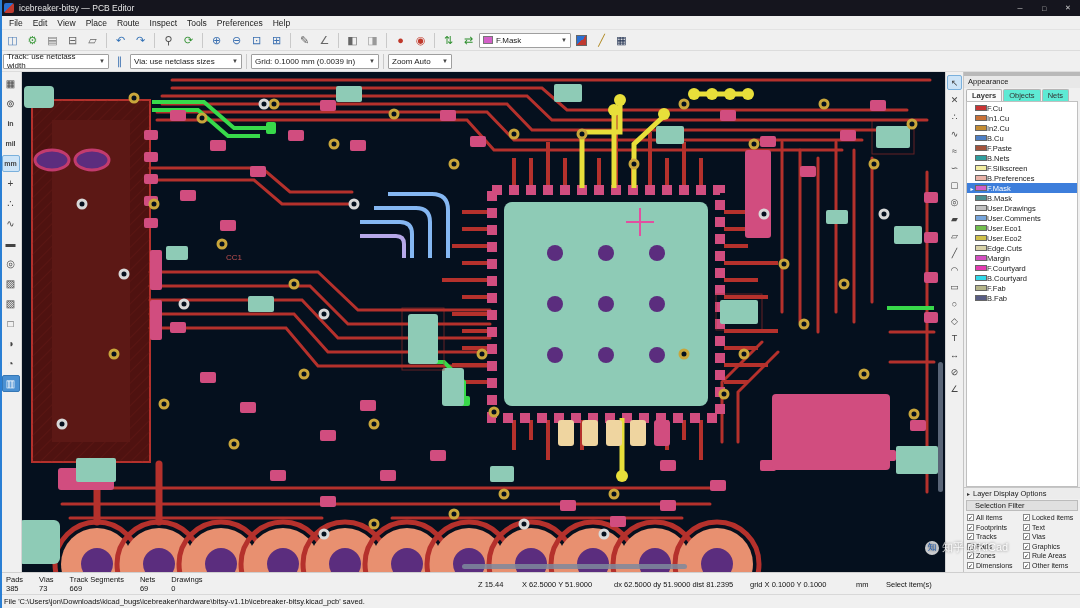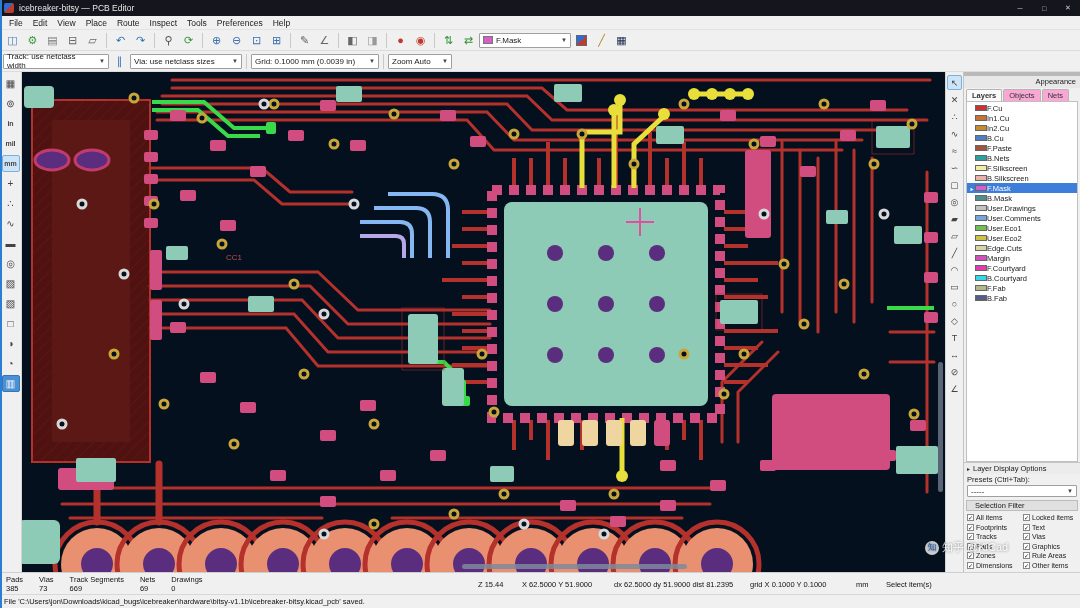--- a/index.html
+++ b/index.html
@@ -40,23 +40,23 @@
   .canvas { position:relative; width:923px; height:500px; background:#05101E; flex:none; overflow:hidden; }
   .hscroll { position:absolute; left:440px; bottom:3px; width:225px; height:5px; border-radius:3px; background:#7e8a9c; opacity:.85; }
   .vscroll { position:absolute; right:2px; top:290px; width:5px; height:130px; border-radius:3px; background:#7e8a9c; opacity:.7; }
 
   .righttools { width:18px; background:#f0f0f0; border-left:1px solid #d4d4d4; display:flex; flex-direction:column; align-items:center; padding-top:3px; gap:2px; flex:none; }
   .righttools .sidebtn { width:15px; height:15px; font-size:9px; }
 
   
   .appearance { width:117px; background:#f0f0f0; border-left:1px solid #c4c4c4; display:flex; flex-direction:column; font-size:7.5px; color:#1a1a1a; flex:none; }
   .app-dock { height:4px; background:#b9b9b9; }
-  .app-title { height:12px; padding:1px 4px; background:#e8e8e8; font-size:7.5px;text-align:right; }
+  .app-title { height:12px; padding:1px 4px; background:#e8e8e8; font-size:7.5px; }
   .tabs { display:flex; height:13px; padding:1px 0 0 2px; gap:1px; }
-  .tab { padding:1px 5px; font-size:7.5px; border:1px solid #b5b5b5; border-bottom:none; border-radius:2px 2px 0 0; background:#f9a8d4; color:#333; }
+  .tab { padding:1px 5px; font-size:7.5px; border:1px solid #b5b5b5; border-bottom:none; border-radius:2px 2px 0 0; background:#5eead4; color:#333; }
   .tab.active { background:#fafafa; font-weight:bold; }
   .layers-box { flex:1; background:#fff; border:1px solid #c0c0c0; margin:0 2px; padding-top:1px; overflow:hidden; }
   .lrow { height:10px; display:flex; align-items:center; gap:0; padding:0 2px; }
   .lrow .arr { width:6px; font-size:6px; color:#fff; text-align:center; }
   .lsw { width:12px; height:6px; border:1px solid #666; flex:none; }
   .lname { font-size:7.5px; white-space:nowrap; }
   .lrow.sel { background:#3d7edb; color:#fff; }
   .ldo { height:12px; border-top:1px solid #c6c6c6; background:#ececec; padding:1px 3px; display:flex; gap:3px; align-items:center; }
   .ldo .tri { font-size:6px; color:#333; }
   .presets { padding:1px 3px 2px 3px; }
@@ -655,21 +655,21 @@
           <span class="lname">B.Nets</span>
         </div>
         <div class="lrow">
           <span class="arr"></span>
           <span class="lsw" style="background: rgb(242, 237, 161);"></span>
           <span class="lname">F.Silkscreen</span>
         </div>
         <div class="lrow">
           <span class="arr"></span>
           <span class="lsw" style="background: rgb(232, 178, 167);"></span>
-          <span class="lname">B.Silkscreen</span>
+          <span class="lname">B.Preferences</span>
         </div>
         <div class="lrow sel">
           <span class="arr">▸</span>
           <span class="lsw" style="background: rgb(211, 95, 200);"></span>
           <span class="lname">F.Mask</span>
         </div>
         <div class="lrow">
           <span class="arr"></span>
           <span class="lsw" style="background: rgb(76, 143, 143);"></span>
           <span class="lname">B.Mask</span>
@@ -721,27 +721,20 @@
         </div>
         <div class="lrow">
           <span class="arr"></span>
           <span class="lsw" style="background: rgb(88, 93, 132);"></span>
           <span class="lname">B.Fab</span>
         </div>
       </div>
     <div class="ldo">
       <span class="tri">▸</span>
       <span>Layer Display Options</span>
-    </div>
-    <div class="presets">
-      <div>Presets (Ctrl+Tab):</div>
-      <div class="dropdown pdrop">
-        <span>-----</span>
-        <span class="caret">▼</span>
-      </div>
     </div>
     <div class="sf-title">Selection Filter</div>
     <div class="filter-grid">
         <label class="fitem">
           <span class="cb">✓</span>
           <span>All items</span>
         </label>
         <label class="fitem">
           <span class="cb">✓</span>
           <span>Locked items</span>

